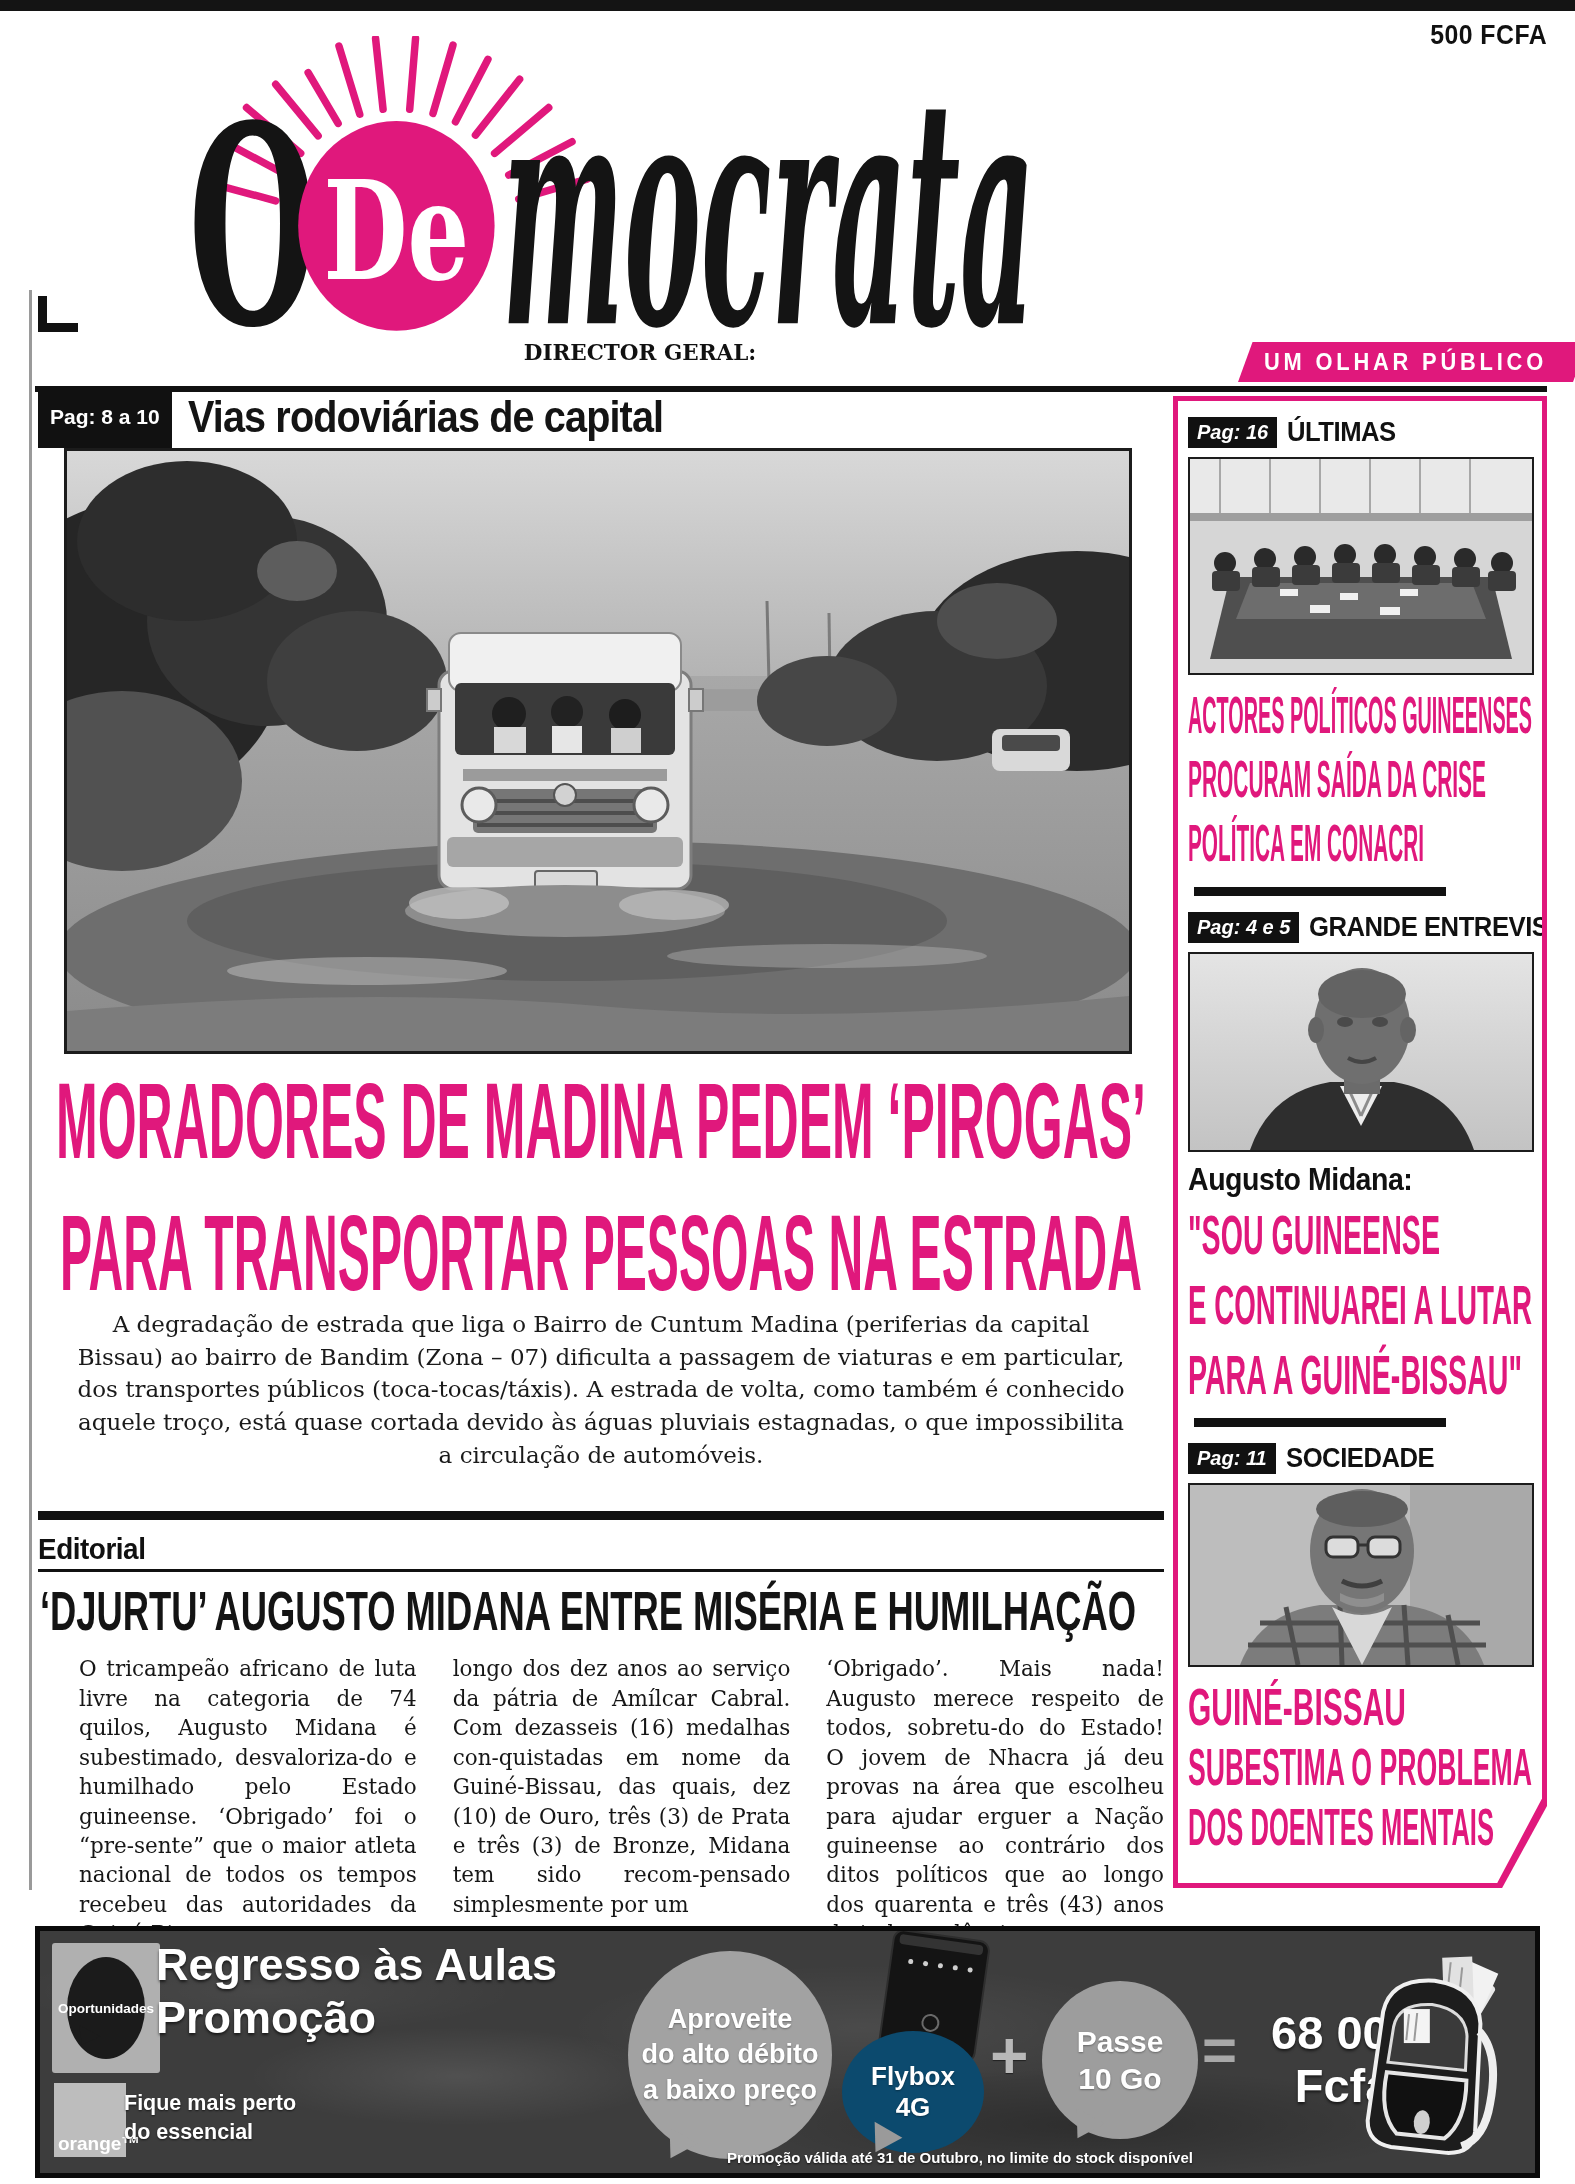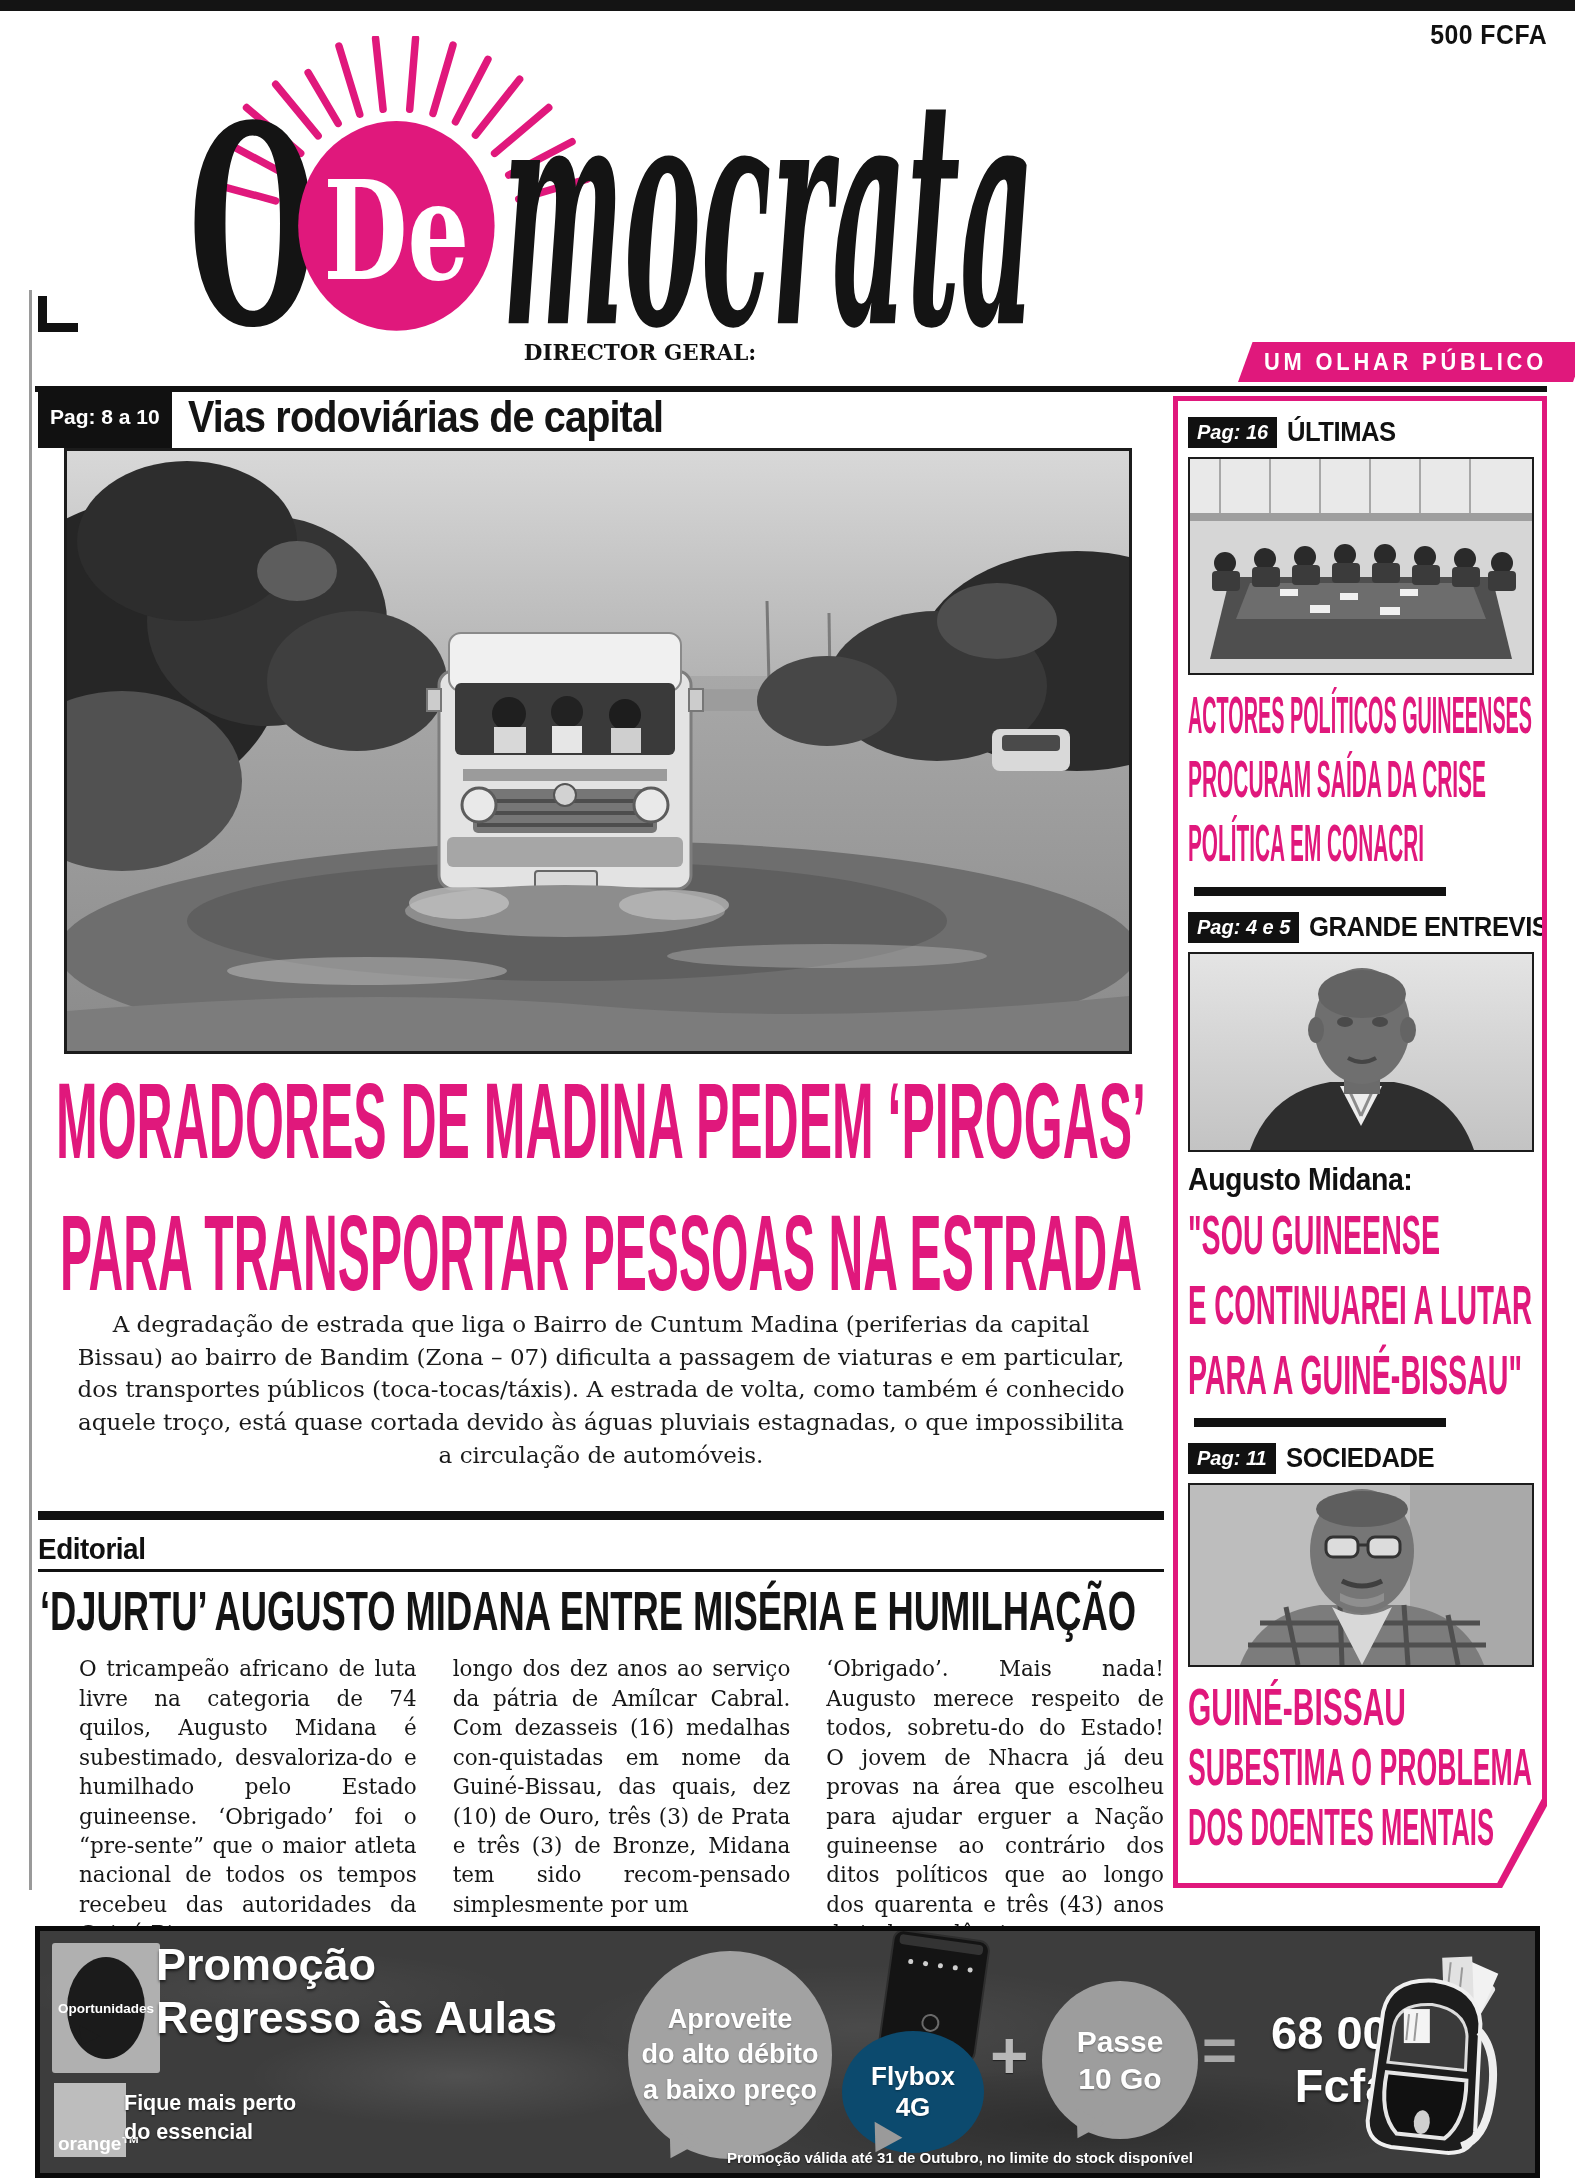--- a/index.html
+++ b/index.html
@@ -353,22 +353,22 @@
   <div class="ad">
     <div class="ad-swirl"></div>
 
     <div class="opp-tile">
       <div class="opp-bubble">
         <span>Oportunidades</span>
       </div>
     </div>
 
     <div class="ad-title">
+      <div>Regresso às Aulas</div>
       <div>Promoção</div>
-      <div>Regresso às Aulas</div>
     </div>
 
     <div class="orange-tile">
       <span>orange™</span>
     </div>
     <div class="ad-tagline">
       <div>Fique mais perto</div>
       <div>do essencial</div>
     </div>
 

